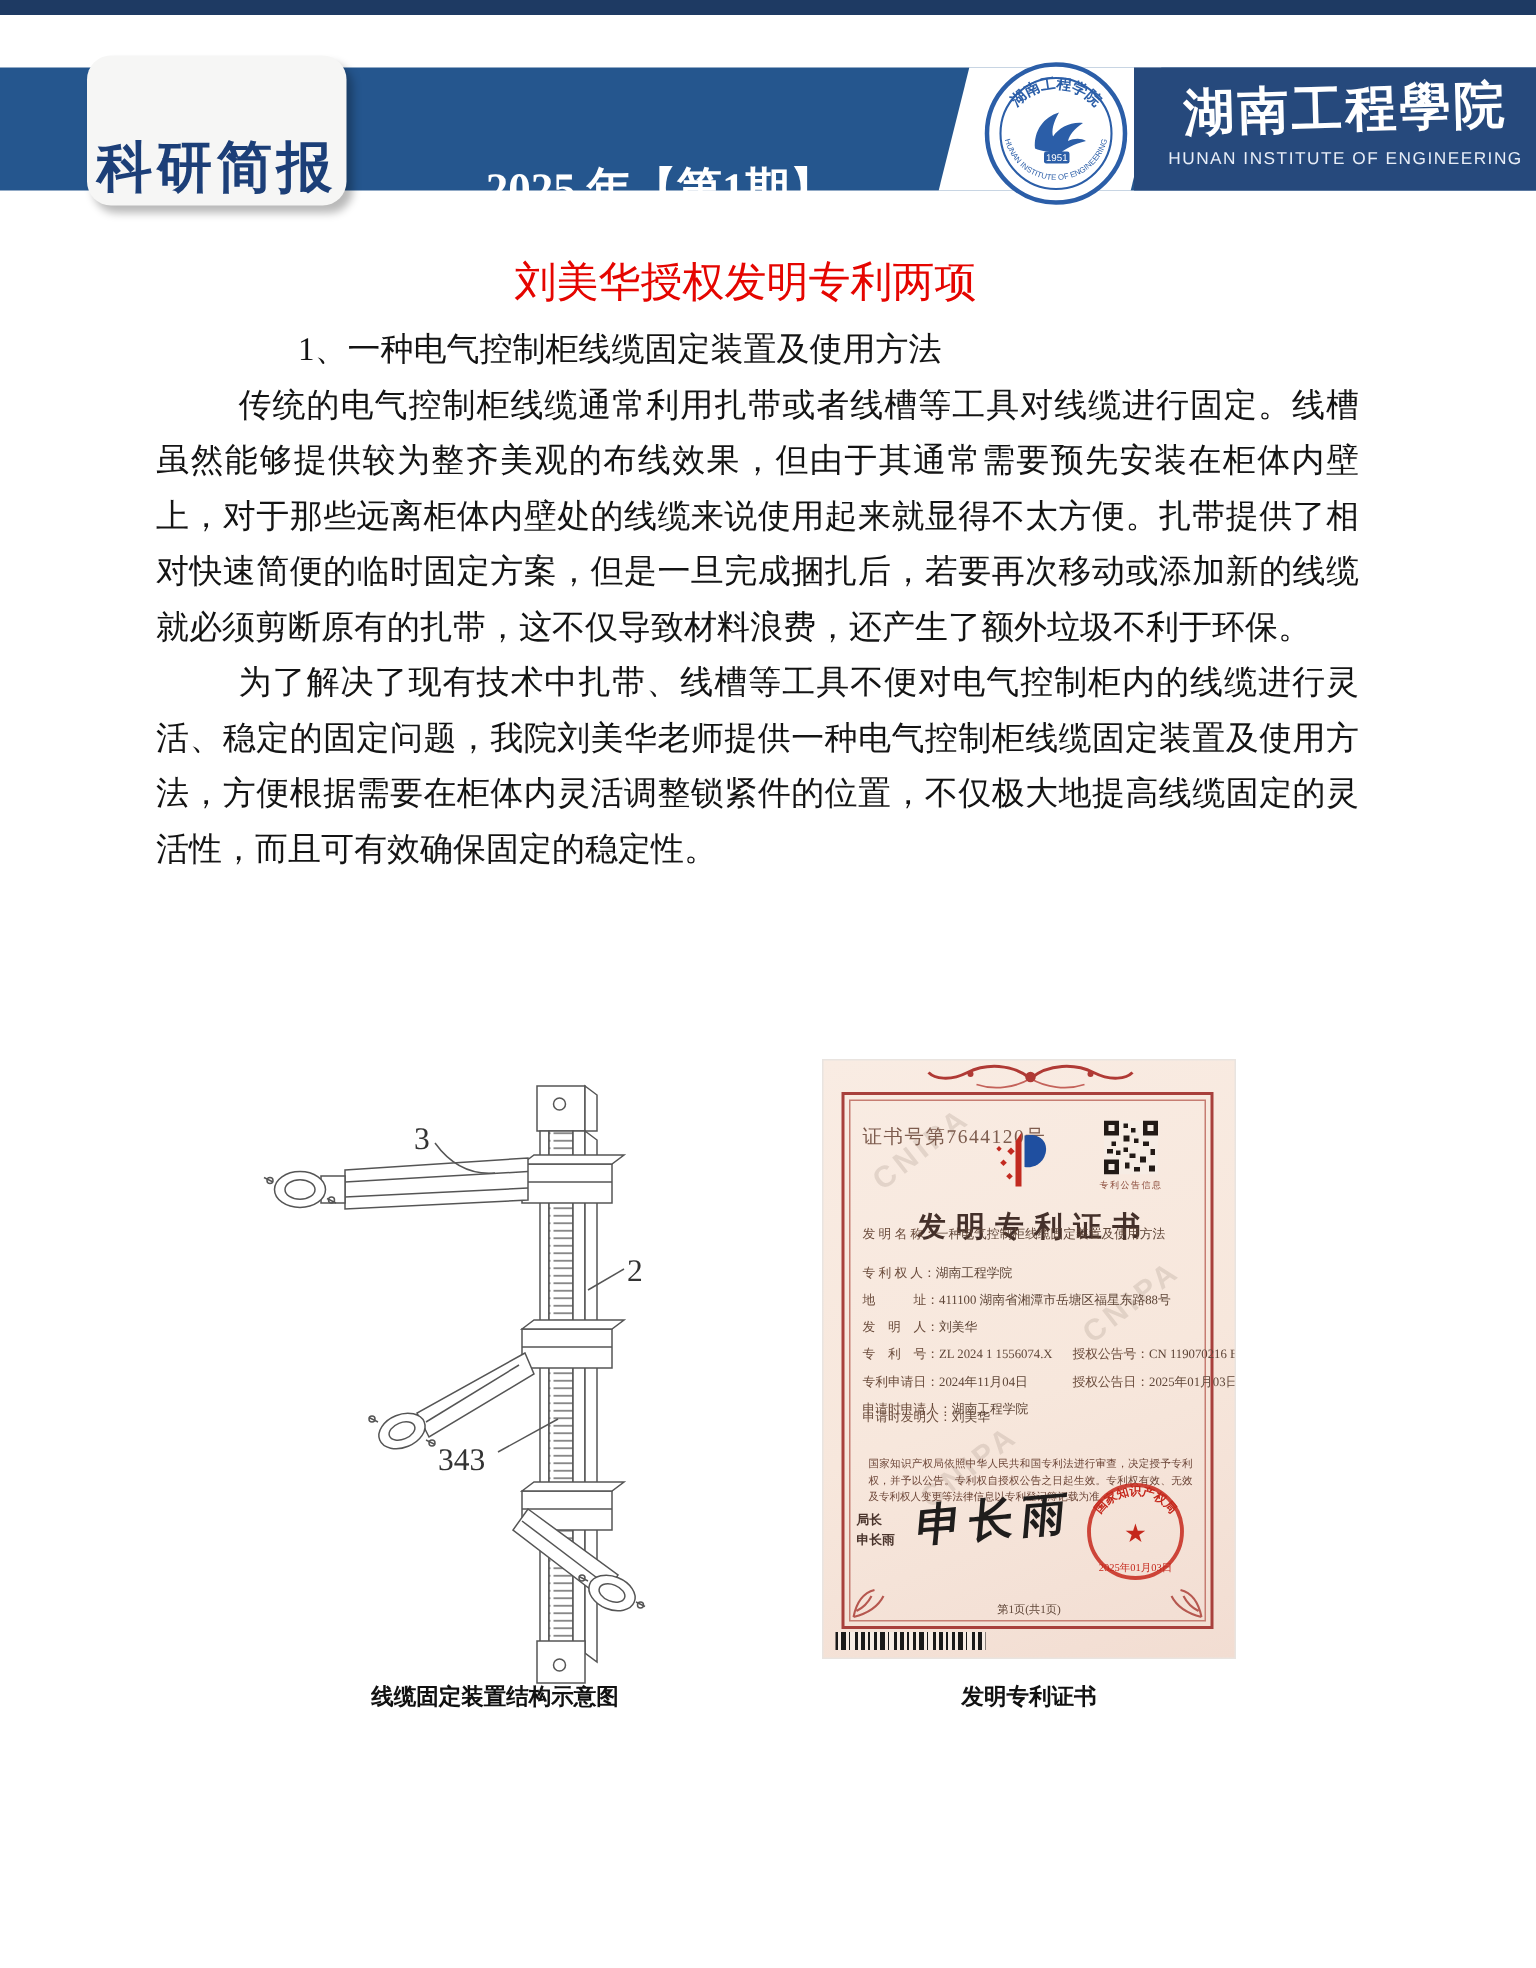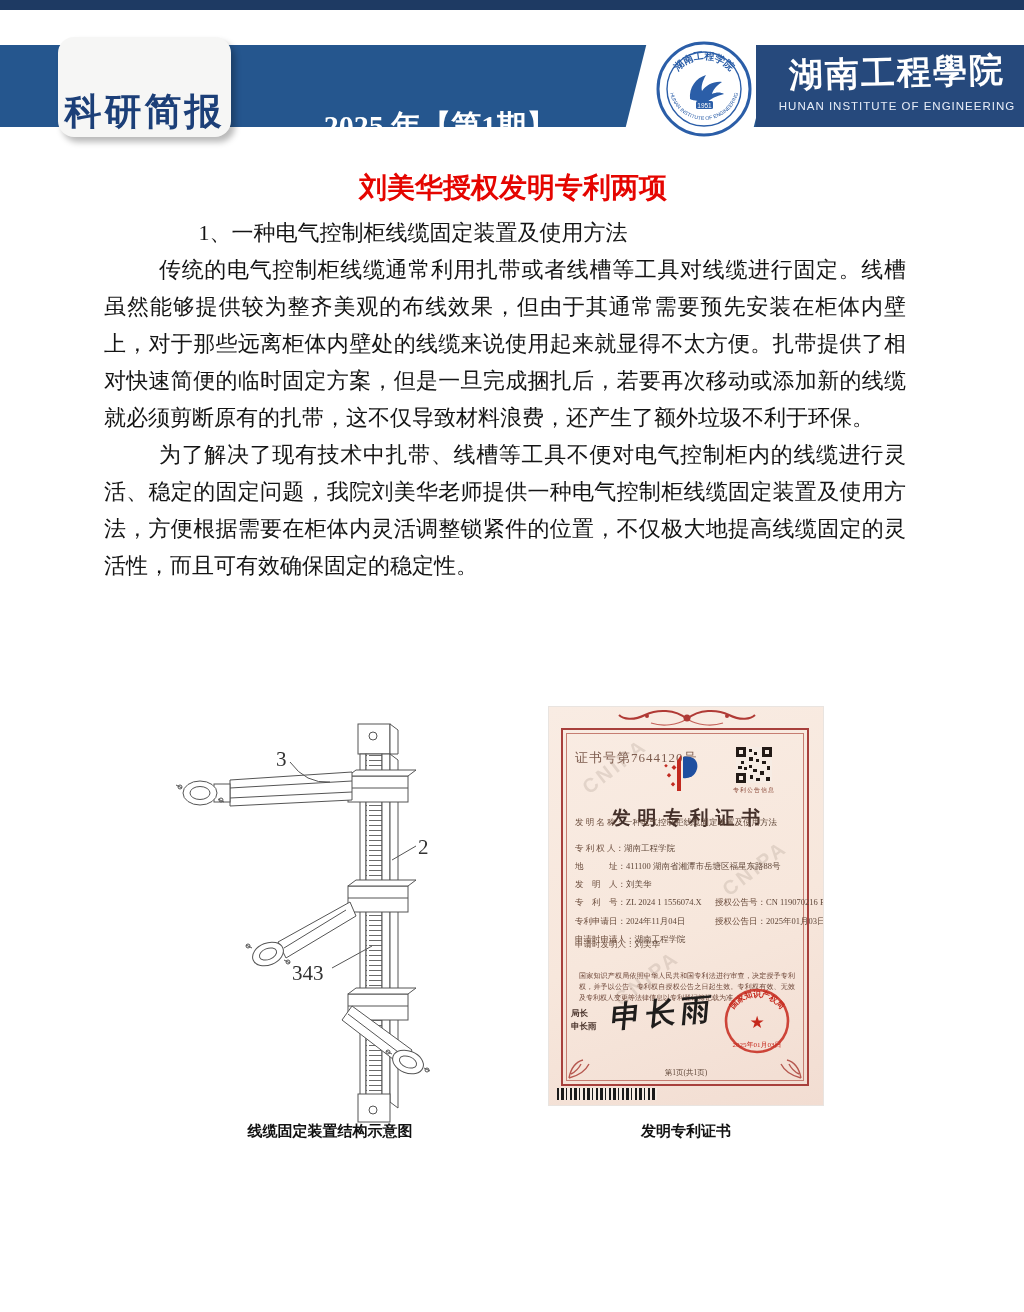--- a/index.html
+++ b/index.html
@@ -19,22 +19,22 @@
               color:#1c3f78;letter-spacing:3px;}
   .issue{position:absolute;left:260px;top:71px;width:360px;text-align:center;color:#ffffff;
          font-family:"Liberation Serif",serif;font-weight:bold;font-size:30px;margin-top:35px;}
   .logo-svg{position:absolute;left:656px;top:41px;}
   .school{position:absolute;left:772px;top:50px;width:250px;text-align:center;color:#fff;}
   .school-cn{font-family:"Liberation Serif",serif;font-weight:bold;font-size:34px;
              letter-spacing:2px;transform:rotate(-1.5deg);}
   .school-en{margin-top:4px;font-family:"Liberation Sans",sans-serif;font-size:11.5px;
              letter-spacing:1px;color:#e8eef8;}
   
-  .title{position:absolute;left:112px;top:150px;width:802px;text-align:center;
-         font-family:"Liberation Sans",sans-serif;font-weight:bold;font-size:28px;color:#e50500;}
+  .title{position:absolute;left:96px;top:150px;width:802px;text-align:center;
+         font-family:"Liberation Sans",sans-serif;font-weight:normal;font-size:28px;color:#e50500;}
   .body-text{position:absolute;left:104px;top:214px;width:802px;font-size:22px;line-height:37px;
              color:#141414;text-align:justify;}
   .body-text p{margin:0;text-indent:2.5em;}
   .body-text p.first{text-indent:4.3em;}
   
   .drawing{position:absolute;left:160px;top:708px;}
   
   .cert-photo{position:absolute;left:548px;top:706px;width:276px;height:400px;background:#e9e4e0;}
   .cert-paper{position:absolute;left:1px;top:1px;right:1px;bottom:1px;
               background:linear-gradient(160deg,#f9ece3 0%,#f7e7dc 55%,#f2ddd2 100%);overflow:hidden;}

